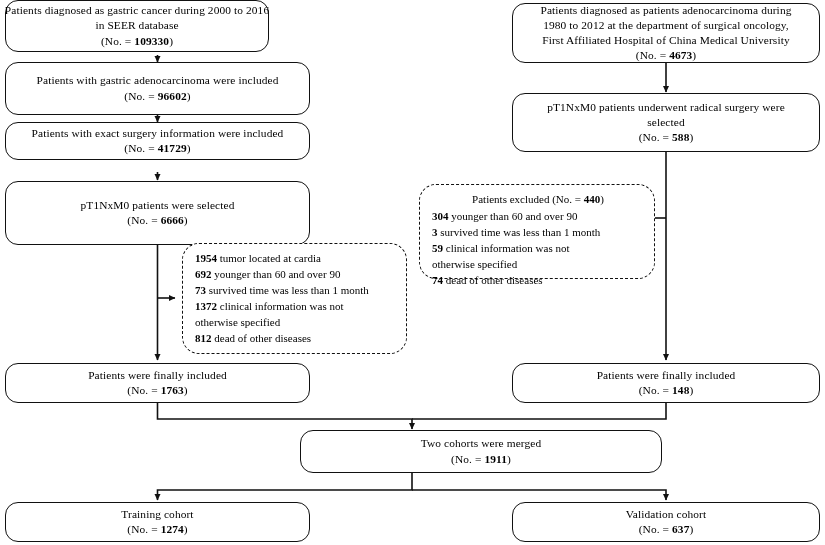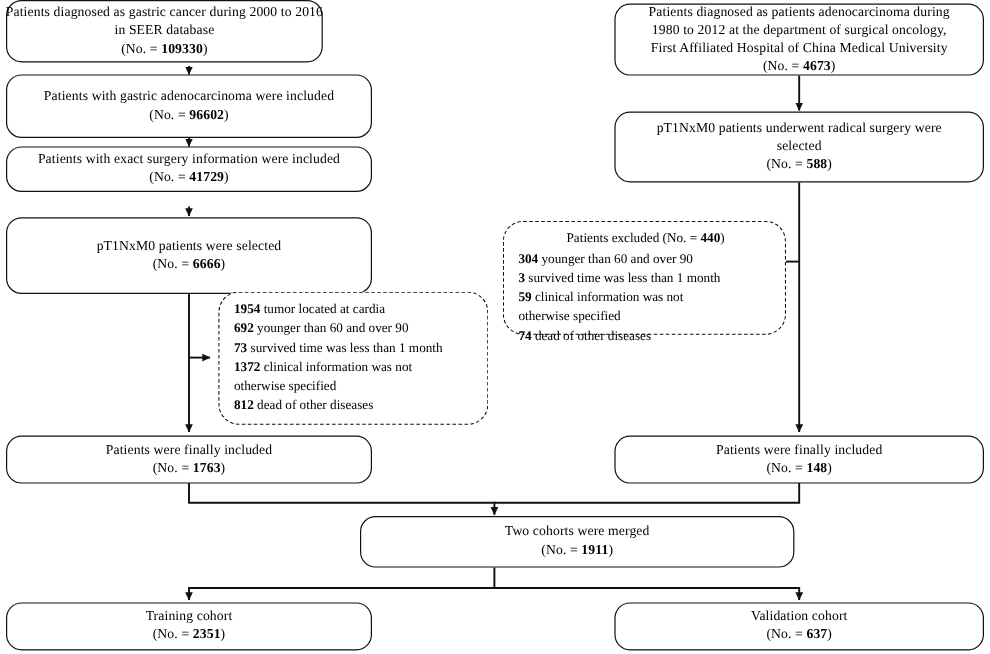--- a/index.html
+++ b/index.html
@@ -173,21 +173,21 @@
     <span class="item"><span class="cnt">74</span> <span>dead of other diseases</span></span>
   </div>
 
   <div class="node" style="left:260px; top:430px; width:362px; height:43px;margin-left:40px;">
     <span class="ln">Two cohorts were merged</span>
     <span class="ln"><span>(No. = </span><span class="num">1911</span><span>)</span></span>
   </div>
 
   <div class="node" style="left:5px; top:502px; width:305px; height:40px;">
     <span class="ln">Training cohort</span>
-    <span class="ln"><span>(No. = </span><span class="num">2351</span><span>)</span></span>
+    <span class="ln"><span>(No. = </span><span class="num">1274</span><span>)</span></span>
   </div>
 
   <div class="node" style="left:512px; top:502px; width:308px; height:40px;">
     <span class="ln">Validation cohort</span>
     <span class="ln"><span>(No. = </span><span class="num">637</span><span>)</span></span>
   </div>
 
 </div>
 
 </body></html>

